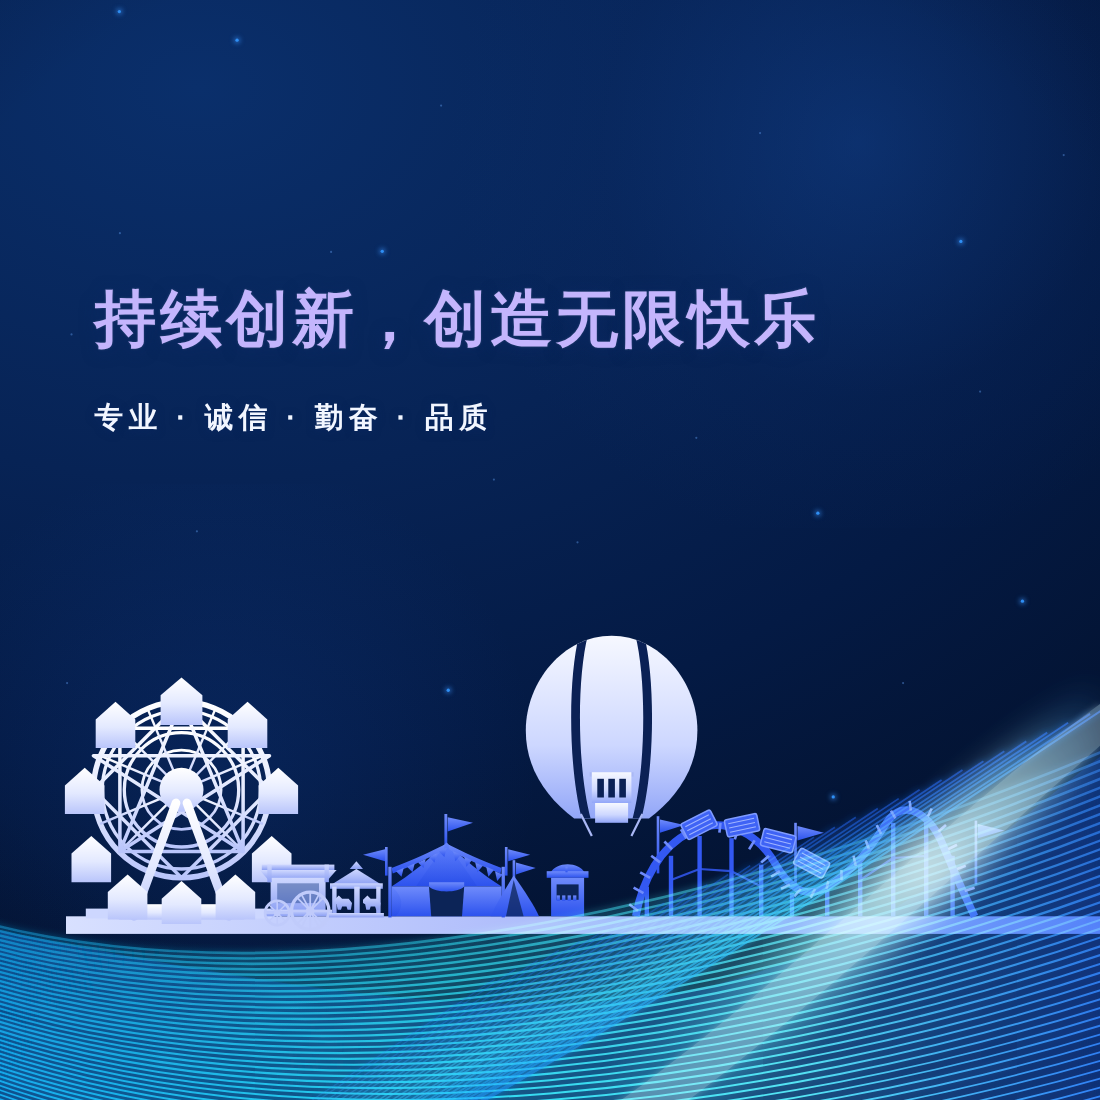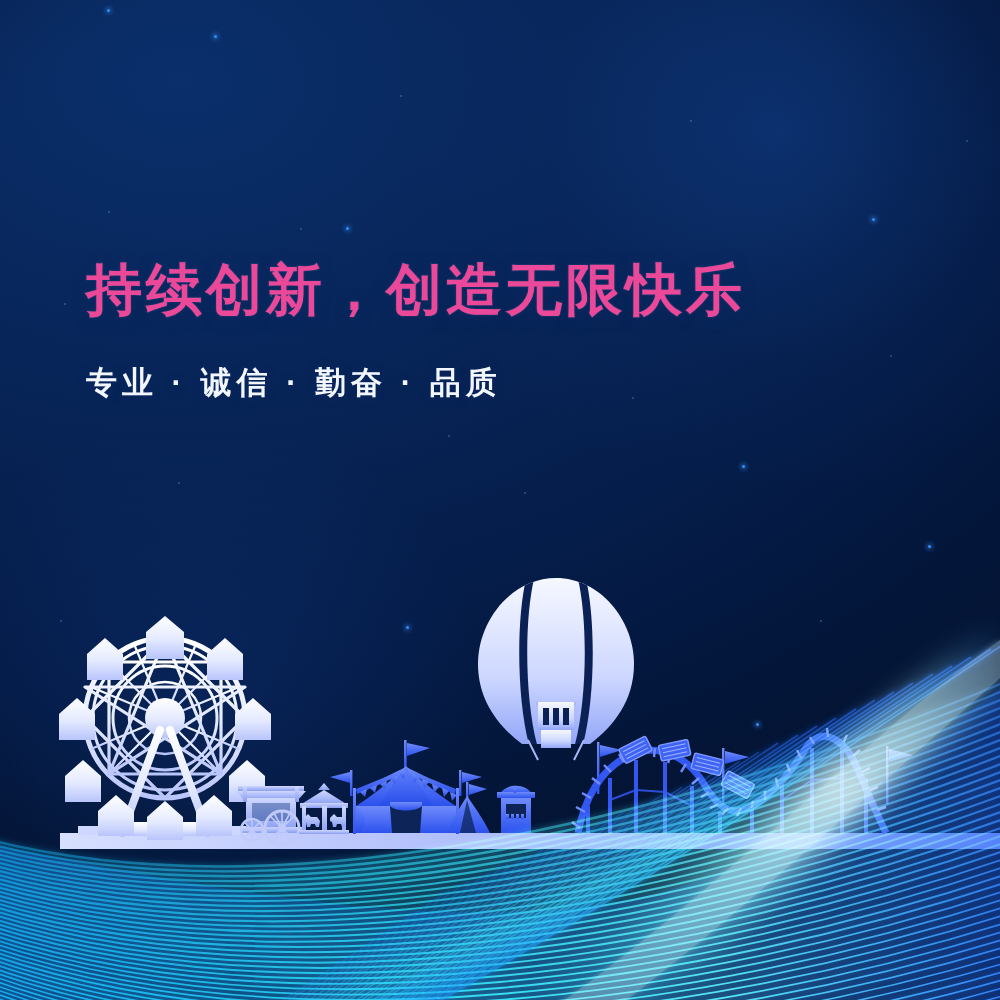--- a/index.html
+++ b/index.html
@@ -60,29 +60,29 @@
     position: absolute;
     left: 86px;
     top: 258px;
     z-index: 30;
   }
   .headline {
     margin: 0;
     font-size: 56px;
     line-height: 1.15;
     font-weight: bold;
-    color: #ec4899;
+    color: #c4b5fd;
     letter-spacing: 4px;
     text-shadow: 0 2px 14px rgba(10,40,100,0.85), 0 0 2px rgba(255,255,255,0.25);
     white-space: nowrap;
   }
   .subline {
     margin: 0;
     margin-top: 40px;
-    font-size: 31px;
+    font-size: 26px;
     font-weight: bold;
     color: #f2f6ff;
     letter-spacing: 5px;
     white-space: nowrap;
     text-shadow: 0 1px 8px rgba(10,40,100,0.7);
   }
 
   
   .skyline {
     position: absolute;

